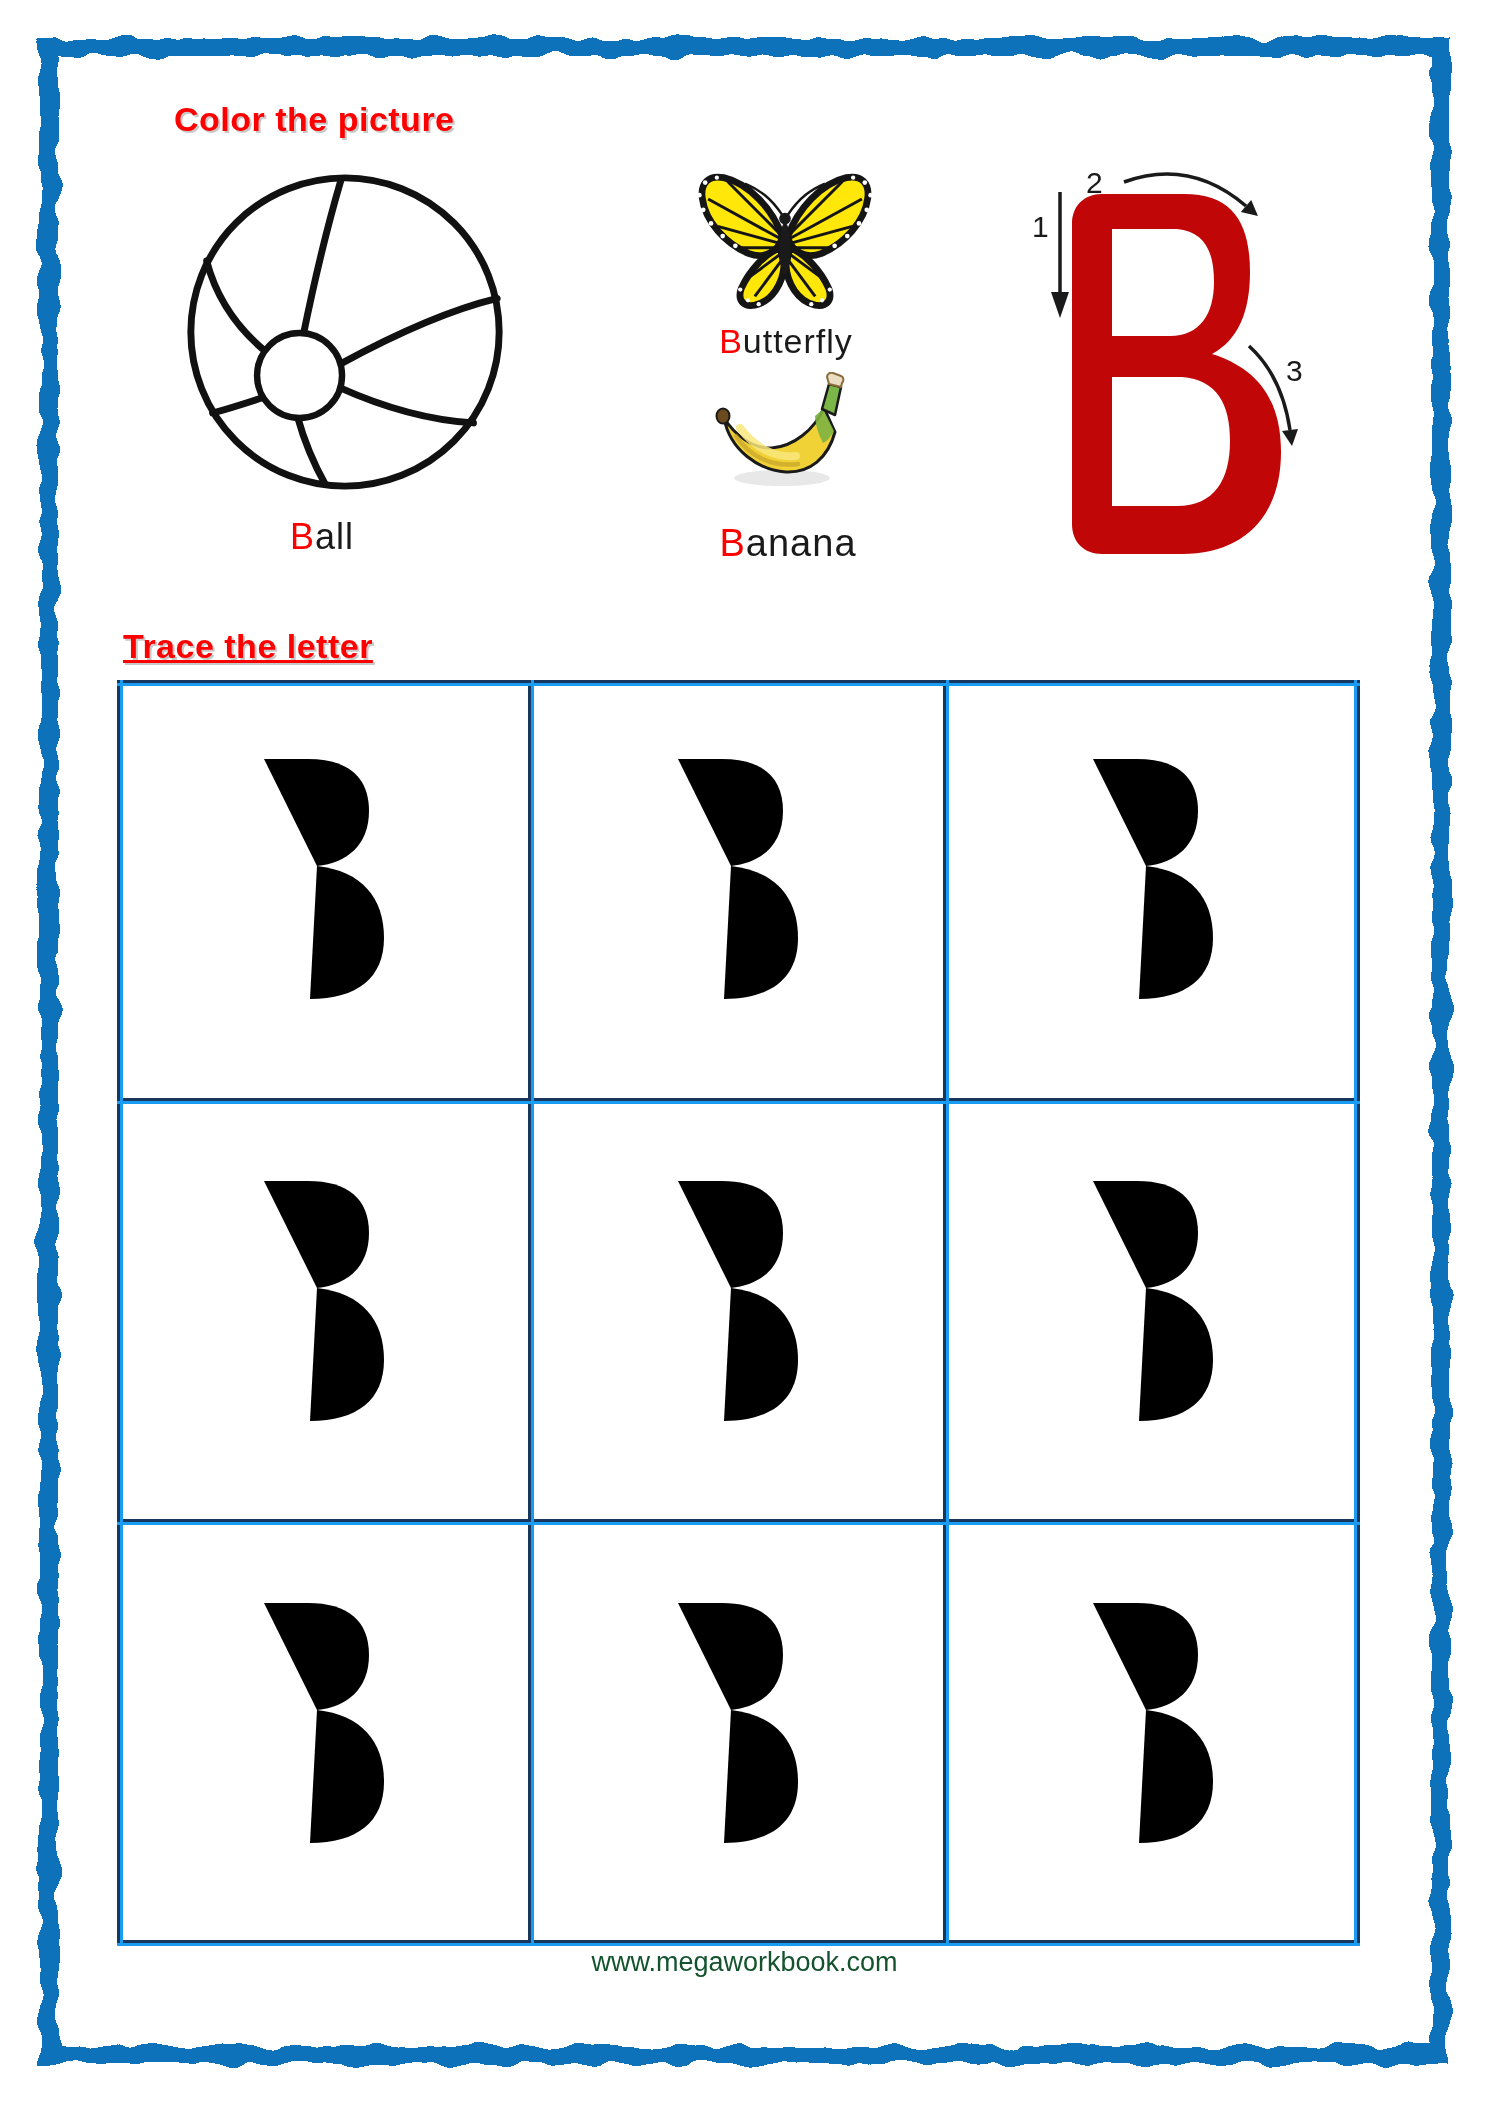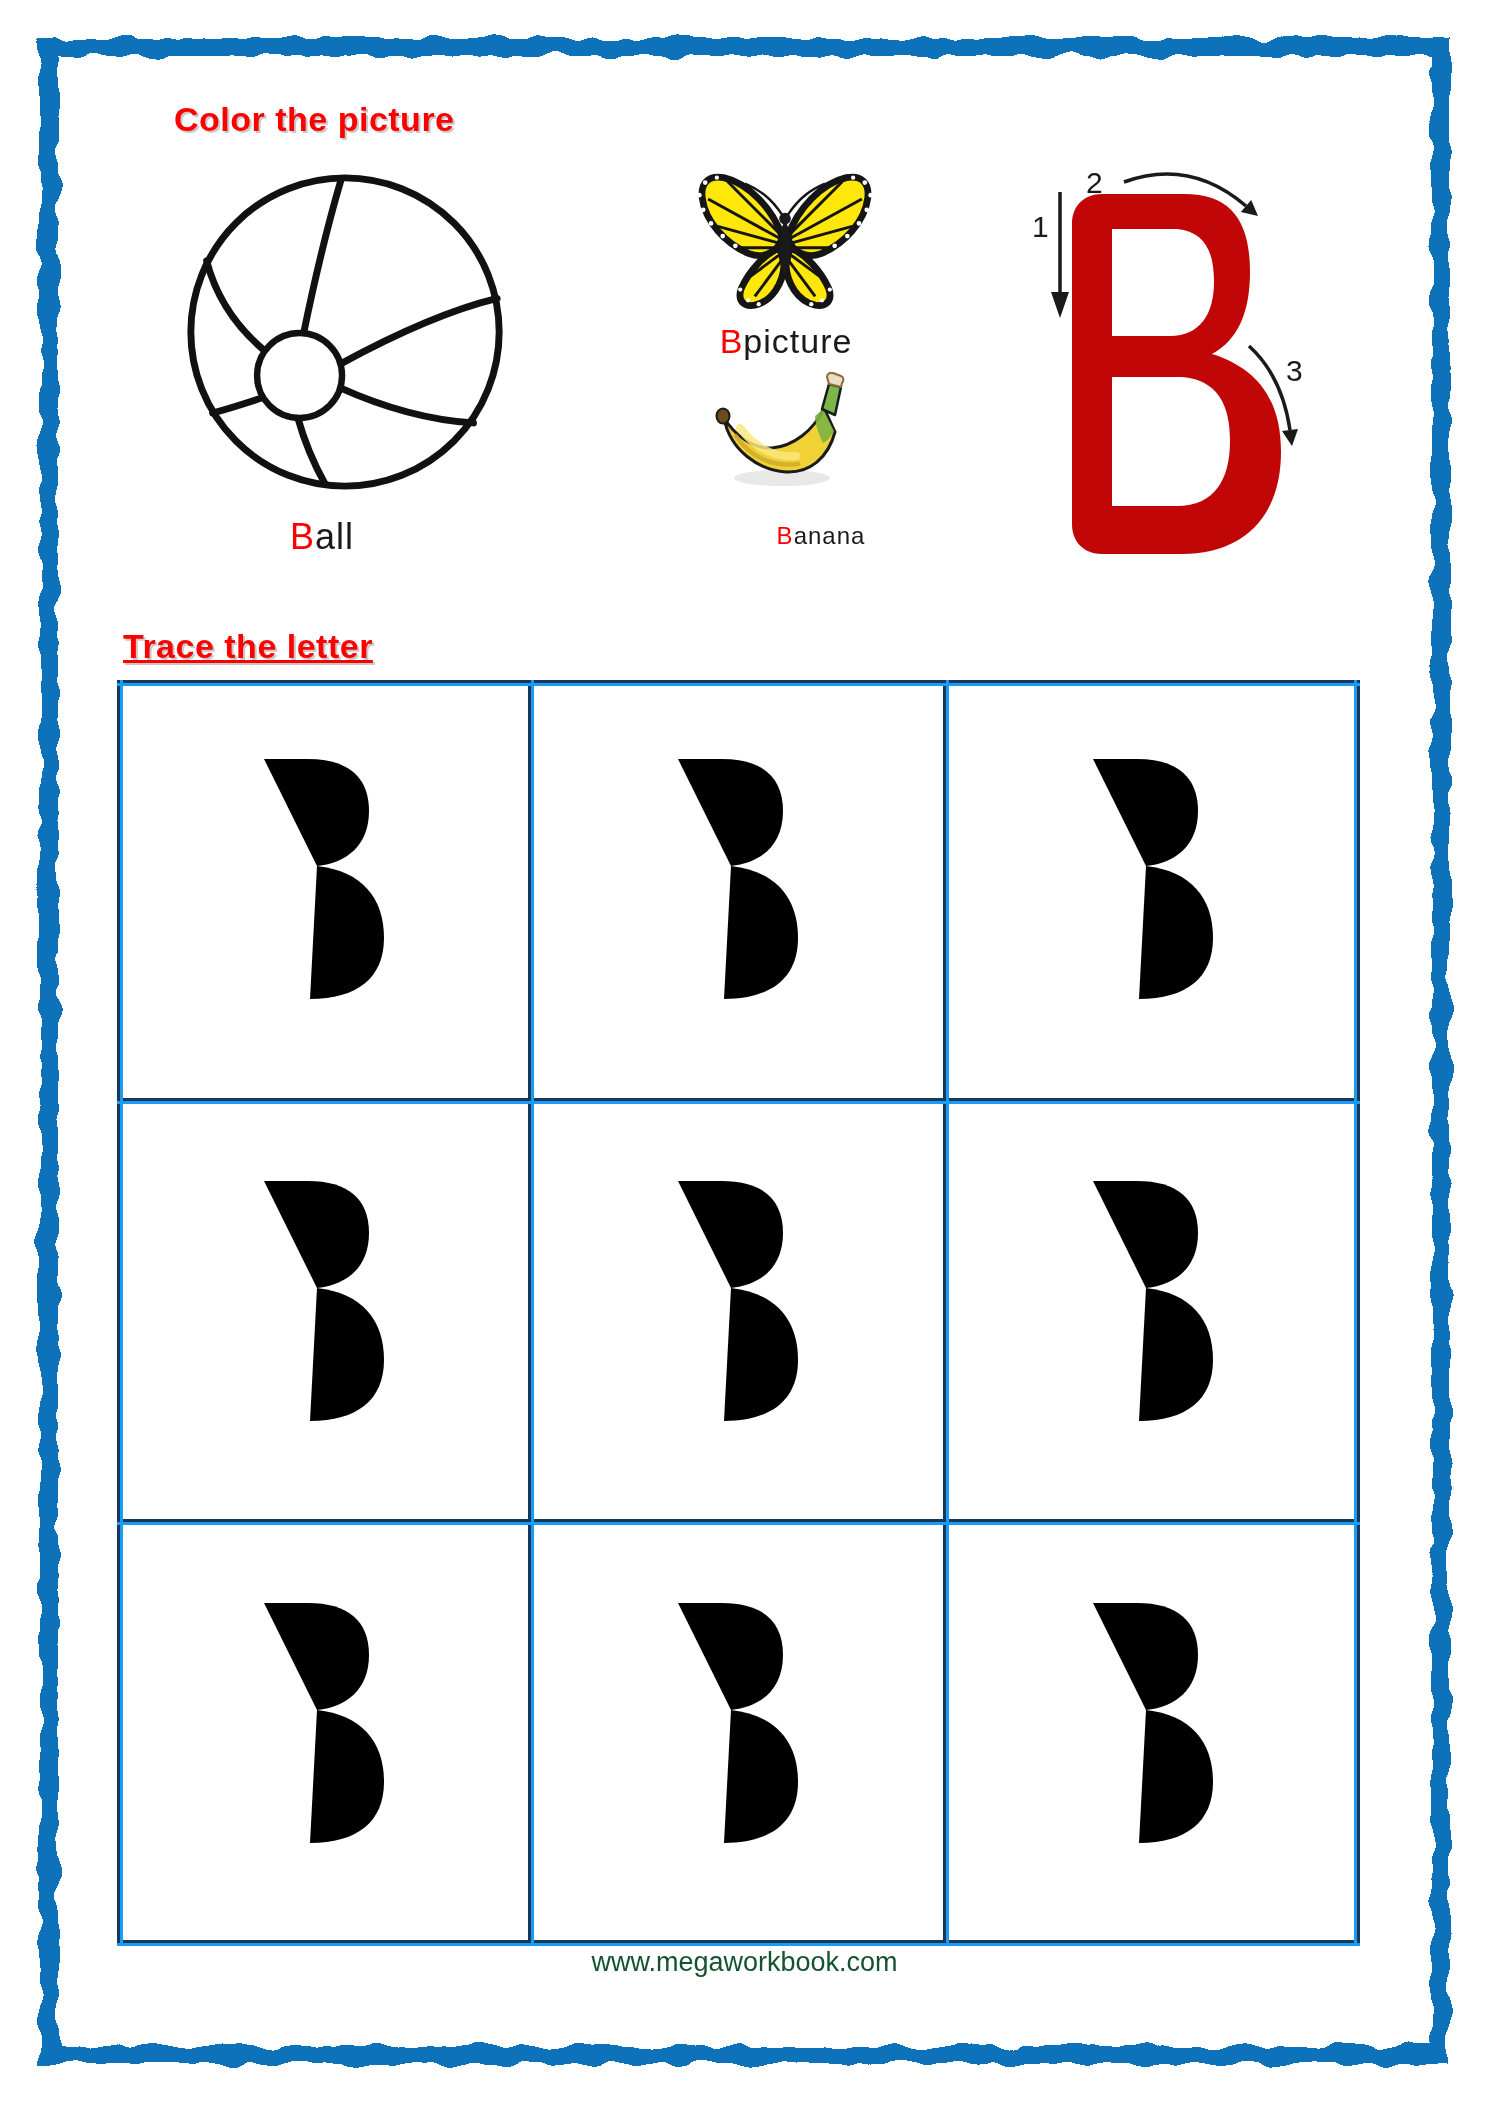--- a/index.html
+++ b/index.html
@@ -105,35 +105,35 @@
   <use href="#bfly-left" transform="translate(190,0) scale(-1,1)"></use>
   <g>
     <path d="M92,50 C80,32 68,24 54,18" fill="none" stroke="#151515" stroke-width="2.5"></path>
     <path d="M98,50 C110,32 122,24 136,18" fill="none" stroke="#151515" stroke-width="2.5"></path>
     <ellipse cx="95" cy="85" rx="5.5" ry="27" fill="#1a1a1a"></ellipse>
     <circle cx="95" cy="54" r="6" fill="#1a1a1a"></circle>
   </g>
 </svg>
 
 <div class="abs pic-label" style="left:686px;top:322px;width:200px;font-size:34px;">
-  <span class="first">B</span><span>picture</span>
+  <span class="first">B</span><span>utterfly</span>
 </div>
 
 <svg class="abs" style="left:710px;top:372px;" width="152" height="122" viewBox="0 0 152 122">
   <ellipse cx="72" cy="106" rx="48" ry="8" fill="#d8d8d8" opacity="0.6"></ellipse>
   <path d="M14,46 C20,78 48,98 76,100 C100,101 118,86 125,60 L114,36 C104,58 84,74 62,76 C42,77 24,62 14,46 Z" fill="#f0d136" stroke="#1a1a1a" stroke-width="3" stroke-linejoin="round"></path>
   <path d="M113,37 L124,59 C120,66 117,69 113,71 C107,60 105,48 105,44 Z" fill="#7db343" opacity="0.9"></path>
   <path d="M30,56 C45,76 65,86 86,84" fill="none" stroke="#f9e87e" stroke-width="8" stroke-linecap="round" opacity="0.85"></path>
   <path d="M26,64 C40,85 62,95 88,92" fill="none" stroke="#c8a22c" stroke-width="4.5" stroke-linecap="round" opacity="0.7"></path>
   <path d="M112,37 L119,12 L131,15 L125,43 Z" fill="#7ab648" stroke="#1a1a1a" stroke-width="2.5" stroke-linejoin="round"></path>
   <path d="M119,12 L117,5 C117,2 120,0 123,1 L131,4 C134,5 134,9 132,11 L131,15 Z" fill="#e9ddc4" stroke="#8a6b3a" stroke-width="2" stroke-linejoin="round"></path>
   <ellipse cx="13" cy="44" rx="6.5" ry="7.5" fill="#6b4a1e" stroke="#1a1a1a" stroke-width="2"></ellipse>
 </svg>
 
-<div class="abs pic-label" style="left:721px;top:522px;width:200px;font-size:24px;">
+<div class="abs pic-label" style="left:688px;top:522px;width:200px;font-size:38px;">
   <span class="first">B</span><span>anana</span>
 </div>
 
 <span class="sr-only">B</span>
 <svg class="abs" style="left:1072px;top:194px;" width="212" height="360" viewBox="0 0 212 360">
   <path fill="#c00606" fill-rule="evenodd" d="M30,0 H112 C160,0 178,28 178,78 C178,118 166,146 140,160
            C178,172 209,198 209,258 C209,322 172,360 110,360 H30
            C12,360 0,348 0,330 V30 C0,12 12,0 30,0 Z
            M40,35 H105 C132,38 142,56 142,88 C142,120 128,142 98,142 H40 Z
            M40,183 H110 C145,186 158,210 158,247 C158,285 143,312 105,312 H40 Z"></path>

